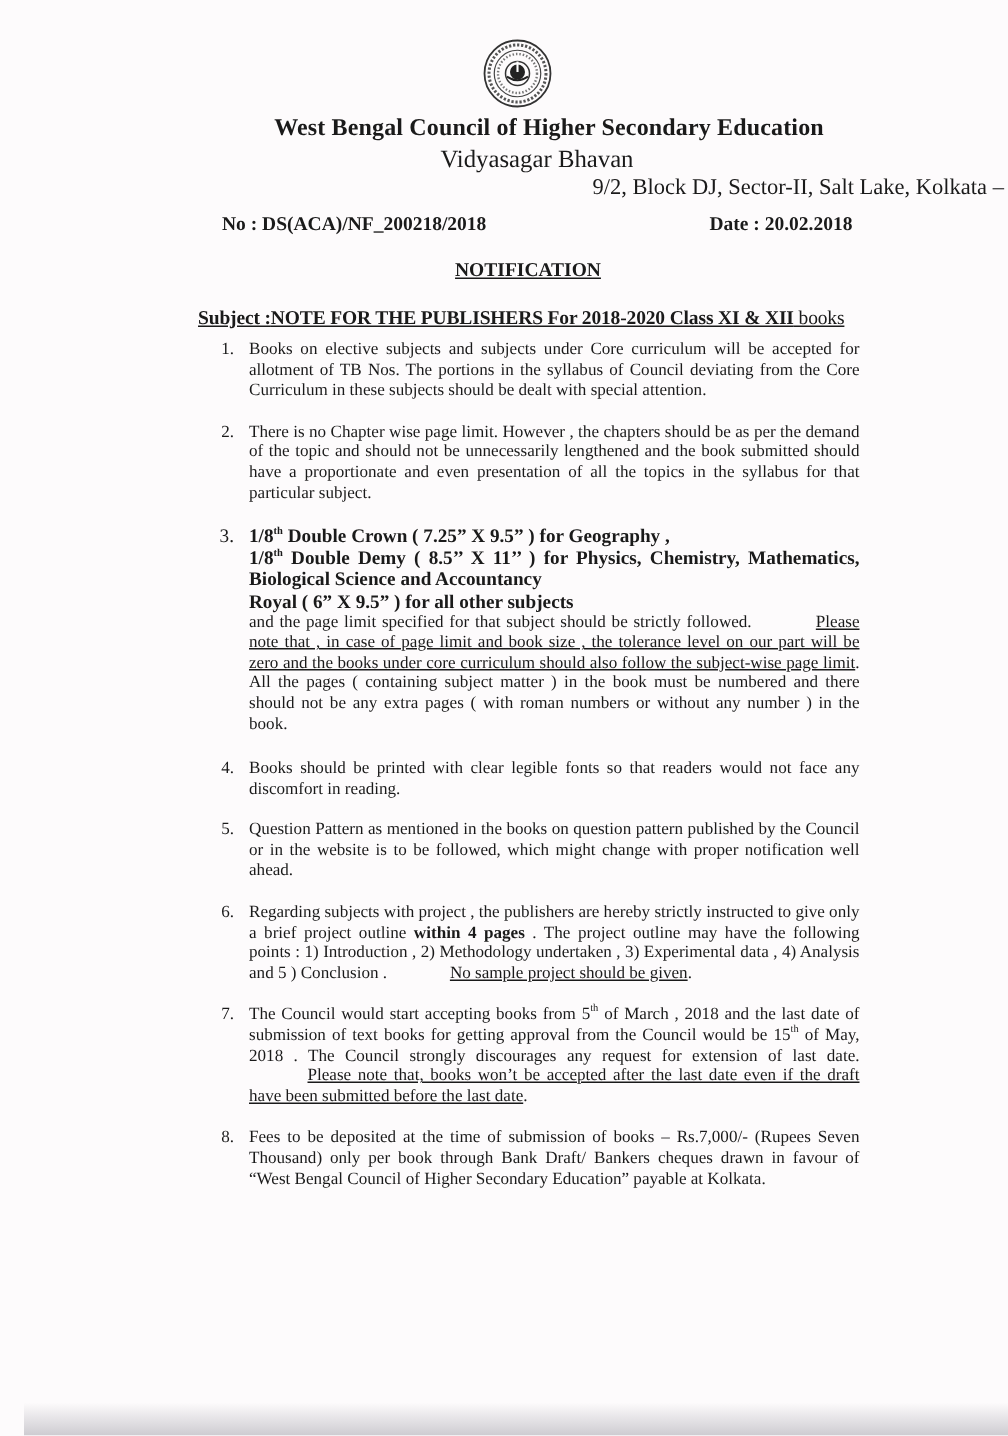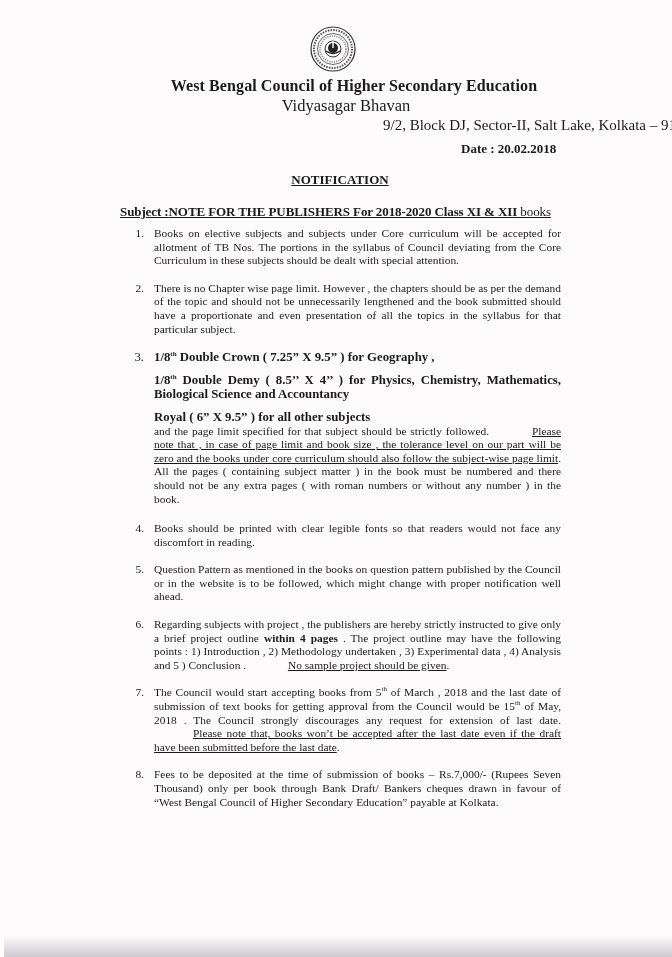--- a/index.html
+++ b/index.html
@@ -3,21 +3,21 @@
   <meta charset="utf-8">
   <style>
     html, body { margin: 0; padding: 0; }
     body {
       width: 672px; height: 957px; overflow: hidden;
       background: #fdfbfc;
       font-family: "Liberation Serif", "DejaVu Serif", serif;
       color: #1a1a1a;
       position: relative;
     }
-    .page { position: absolute; left: 4px; top: 0; width: 620px; height: 957px; }
+    .page { position: absolute; left: 16px; top: 0; width: 620px; height: 957px; }
     .bottom-shade {
       position: absolute; left: 0; bottom: 0; width: 672px; height: 22px;
       background: linear-gradient(to bottom, rgba(220,218,222,0), rgba(200,198,204,0.9));
     }
     .logo { position: absolute; left: 306px; top: 26px; width: 46px; height: 46px; }
     .org-name {
       position: absolute; left: 0; width: 672px; top: 77px;
       text-align: center; font-weight: bold; font-size: 16px; letter-spacing: 0.1px;
       padding-left: 28px; box-sizing: border-box;
     }
@@ -62,21 +62,21 @@
       text-align: justify;
     }
     ol.points li .num {
       position: absolute; left: 8px; top: 0; width: 10px; text-align: right;
       transform: translateX(-10px);
     }
     .big { font-size: 12.8px; line-height: 14.6px; }
     .bold { font-weight: bold; }
     .u { text-decoration: underline; margin-left: 39px; }
     sup { font-size: 7px; line-height: 0; vertical-align: super; }
-    .size-line { font-weight: bold; font-size: 12.8px; line-height: 14.6px; display: block; margin-top: 8px; }
+    .size-line { font-weight: bold; font-size: 12.8px; line-height: 14.6px; display: block; }
   </style>
 </head>
 <body>
 
 <div class="page">
 
   <svg class="logo" viewBox="0 0 46 46">
     <circle cx="23" cy="23" r="22" fill="none" stroke="#333" stroke-width="1.2"></circle>
     <circle cx="23" cy="23" r="19" fill="none" stroke="#555" stroke-width="2" stroke-dasharray="1.5 1.2"></circle>
     <circle cx="23" cy="23" r="15.5" fill="none" stroke="#444" stroke-width="0.8"></circle>
@@ -84,20 +84,21 @@
     <circle cx="23" cy="23" r="8" fill="none" stroke="#333" stroke-width="1"></circle>
     <circle cx="23" cy="22" r="5" fill="#222"></circle>
     <path d="M16 25 Q23 30 30 25" fill="none" stroke="#222" stroke-width="1.4"></path>
     <rect x="22.3" y="15" width="1.4" height="7" fill="#fff"></rect>
   </svg>
 
   <div class="org-name">West Bengal Council of Higher Secondary Education</div>
   <div class="org-building">Vidyasagar Bhavan</div>
   <div class="org-address">9/2, Block DJ, Sector-II, Salt Lake, Kolkata – 91</div>
 
+  <div class="ref-no">No : DS(ACA)/NF_200218/2018</div>
   <div class="ref-date">Date : 20.02.2018</div>
 
   <div class="notif-title">
     <span>NOTIFICATION</span>
   </div>
 
   <div class="subject">
     <span>Subject :</span><span>NOTE FOR THE PUBLISHERS For 2018-2020 Class XI &amp; XII</span><span class="normal-b"> books</span>
   </div>
 
@@ -106,21 +107,21 @@
       <span class="num">1.</span>
       <span>Books on elective subjects and subjects under Core curriculum will be accepted for allotment of TB Nos. The portions in the syllabus of Council deviating from the Core Curriculum in these subjects should be dealt with special attention.</span>
     </li>
     <li>
       <span class="num">2.</span>
       <span>There is no Chapter wise page limit. However , the chapters should be as per the demand of the topic and should not be unnecessarily lengthened and the book submitted should have a proportionate and even presentation of all the topics in the syllabus for that particular subject.</span>
     </li>
     <li style="margin-bottom:16px;">
       <span class="num big">3.</span>
       <span class="size-line"><span>1/8</span><sup>th</sup><span> Double Crown  ( 7.25” X 9.5” ) for Geography ,</span></span>
-      <span class="size-line" style="text-align:justify;"><span>1/8</span><sup>th</sup><span>   Double Demy ( 8.5’’ X 4’’ )  for Physics, Chemistry, Mathematics, Biological Science and Accountancy</span></span>
+      <span class="size-line" style="text-align:justify;"><span>1/8</span><sup>th</sup><span>   Double Demy ( 8.5’’ X 11’’ )  for Physics, Chemistry, Mathematics, Biological Science and Accountancy</span></span>
       <span class="size-line"><span>Royal ( 6” X 9.5” ) for all other subjects</span></span>
       <span>and the page limit specified for that subject should be strictly followed. </span><span class="u">Please note that , in case of page limit and book size , the tolerance level on our part will be zero and the books under core curriculum should also follow the subject-wise page limit</span><span>. All the pages ( containing subject matter ) in the book must be numbered and there should not be any extra pages ( with roman numbers or without any number ) in the book.</span>
     </li>
     <li>
       <span class="num">4.</span>
       <span>Books should be printed with clear legible fonts so that readers would not face any discomfort in reading.</span>
     </li>
     <li>
       <span class="num">5.</span>
       <span>Question Pattern as mentioned in the books on question pattern published by the Council or in the website is to be followed, which might change with proper notification well ahead.</span>

